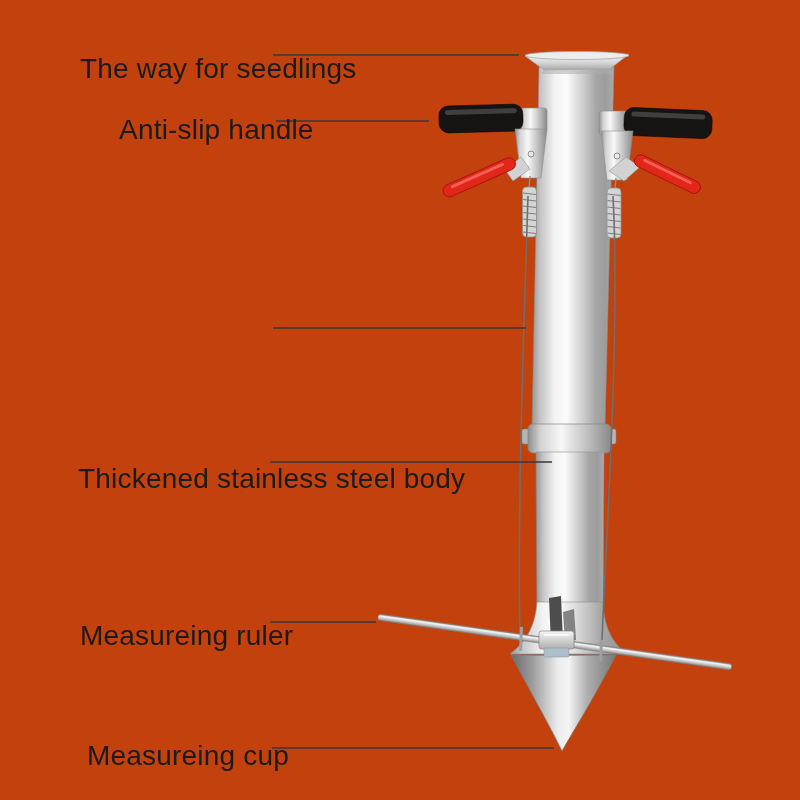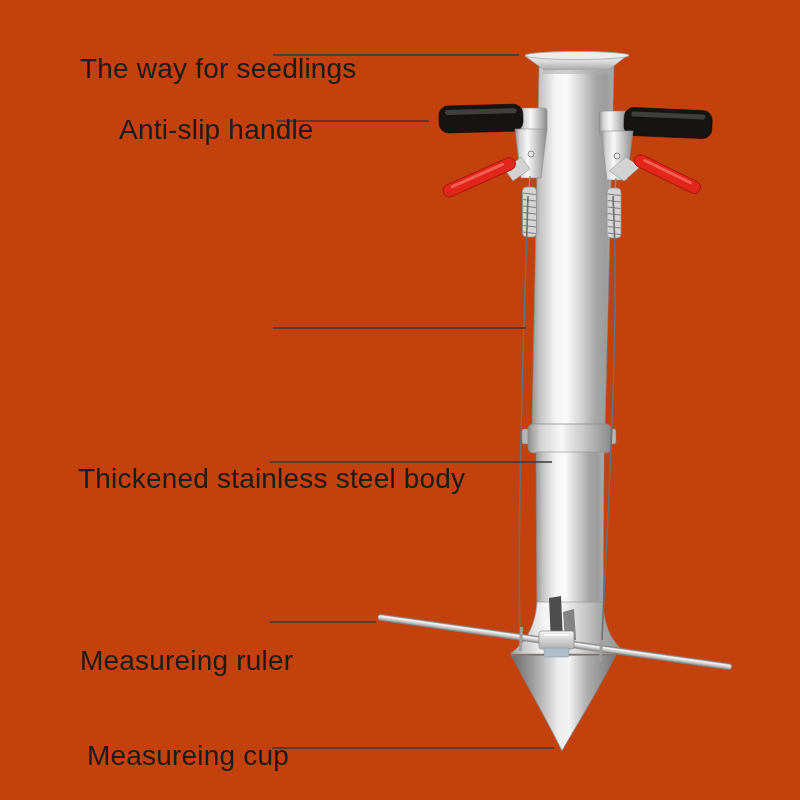--- a/index.html
+++ b/index.html
@@ -186,16 +186,16 @@
       <line x1="273" y1="328" x2="526" y2="328" stroke="#383838"></line>
       <line x1="270" y1="462" x2="552" y2="462" stroke="#383838"></line>
       <line x1="270" y1="622" x2="376" y2="622" stroke="#383838"></line>
       <line x1="272" y1="748" x2="554" y2="748" stroke="#383838"></line>
     </g>
   </svg>
 
   <div class="label" style="left:80px;top:53px;">The way for seedlings</div>
   <div class="label" style="left:71px;top:114px;margin-left:48px;">Anti-slip handle</div>
   <div class="label" style="left:78px;top:463px;">Thickened stainless steel body</div>
-  <div class="label" style="left:80px;top:620px;margin-top:25px;">Measureing ruler</div>
+  <div class="label" style="left:80px;top:620px;">Measureing ruler</div>
   <div class="label" style="left:87px;top:740px;">Measureing cup</div>
 
 </div>
 
 </body></html>

